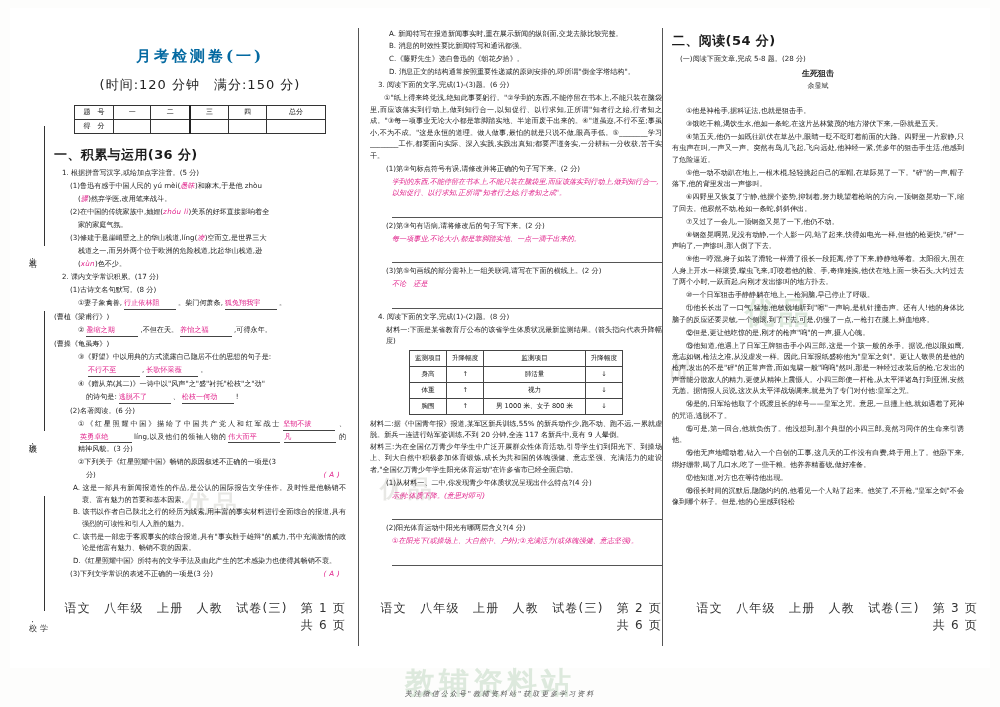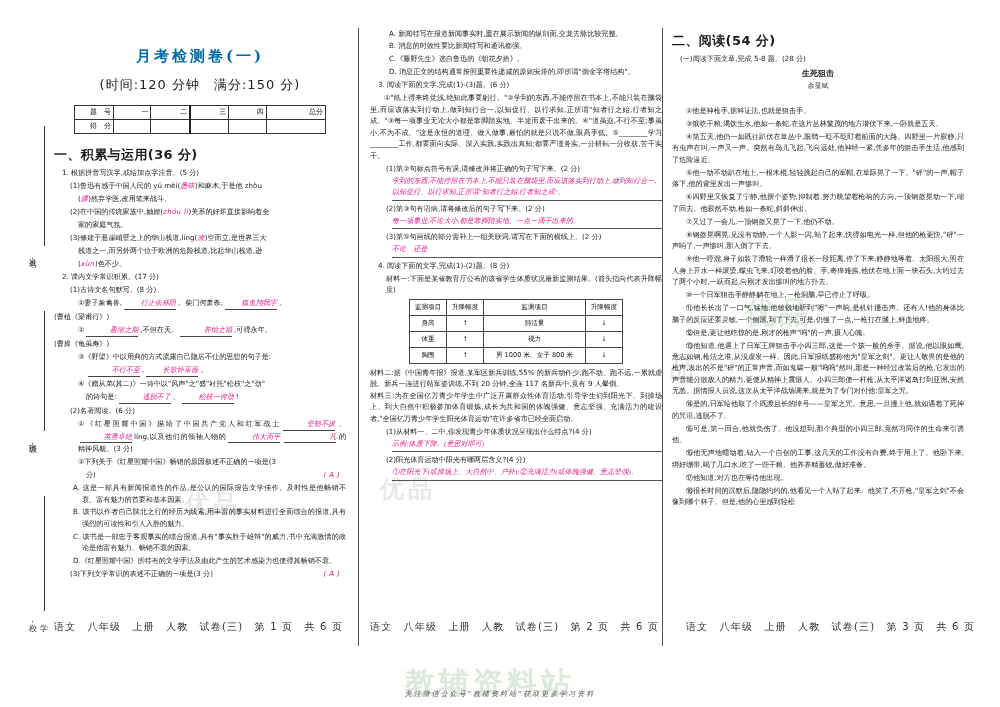--- a/index.html
+++ b/index.html
@@ -51,59 +51,58 @@
     letter-spacing:3px;margin:18px 0 6px 0;color:#0369a1;
     font-family:"DejaVu Serif","Liberation Serif",serif;
   }
   .subtitle{text-align:center;font-size:13px;margin-bottom:10px;color:#222;letter-spacing:1px;}
 
   table.score{
     border-collapse:collapse;width:252px;margin:0 auto 10px auto;
     font-size:7px;
   }
   table.score td{
-    border:1px solid #333;height:13px;text-align:right;color:#111;
+    border:1px solid #333;height:13px;text-align:center;color:#111;
     padding:0 2px;
   }
   table.score td.hd{width:34px;}
   table.score td.thick{border-left:2px solid #222;}
 
   .sec-head{font-weight:bold;margin:4px 0 2px 0;font-size:13px;letter-spacing:.4px;}
   .q{margin:1.5px 0;padding-left:8px;}
   .q2{margin:1.5px 0;padding-left:16px;}
   .q3{margin:1.5px 0;padding-left:24px;}
   .q4{margin:1.5px 0;padding-left:32px;}
   .opt{margin:1.5px 0;padding-left:28px;text-indent:-9px;}
   .para{margin:1.5px 0;text-indent:14px;}
   .ans{color:#e0218a;font-style:italic;letter-spacing:.3px;}
   .ansline{
     color:#e0218a;font-style:italic;display:block;
-    border-bottom:.6px solid #555;margin:1px 0 2px 14px;padding-bottom:1px;
+    border-bottom:.6px solid #555;margin:1px 0 2px 14px;padding-bottom:18px;
     text-align:left;
-    font-family:Liberation Serif, serif;
   }
   .ansline.pl{margin-left:22px;}
   .fillu{
     display:inline-block;min-width:52px;border-bottom:.6px solid #444;
-    color:#e0218a;font-style:italic;text-align:right;margin:0 2px;
+    color:#e0218a;text-align:left;margin:0 2px;
   }
   .src{display:block;padding-right:18px;}
   .ctitle{text-align:center;font-weight:bold;font-size:8px;margin:3px 0 1px 0;}
   .cauthor{text-align:center;font-size:7px;margin-bottom:12px;color:#333;}
   .right-ans{float:right;margin-right:6px;}
 
   table.mon{
     border-collapse:collapse;margin:3px auto 3px auto;font-size:6.6px;width:214px;
   }
   table.mon td{border:1px solid #444;text-align:center;padding:2px 1px;height:11px;color:#111;}
   table.mon td.h{font-weight:normal;}
 
   .footer{
-    position:absolute;bottom:34px;font-size:10px;color:#333;
-    letter-spacing:1.2px;text-align:left;width:292px;
+    position:absolute;bottom:34px;font-size:12px;color:#333;
+    letter-spacing:1.2px;text-align:right;width:292px;
   }
   .footer.f1{left:44px;}
   .footer.f2{left:360px;}
   .footer.f3{left:676px;margin-top:14px;}
 
   .wm{
     position:absolute;color:rgba(150,190,150,.30);font-weight:bold;
     pointer-events:none;letter-spacing:4px;
     font-family:"DejaVu Sans","Liberation Sans",sans-serif;
   }

